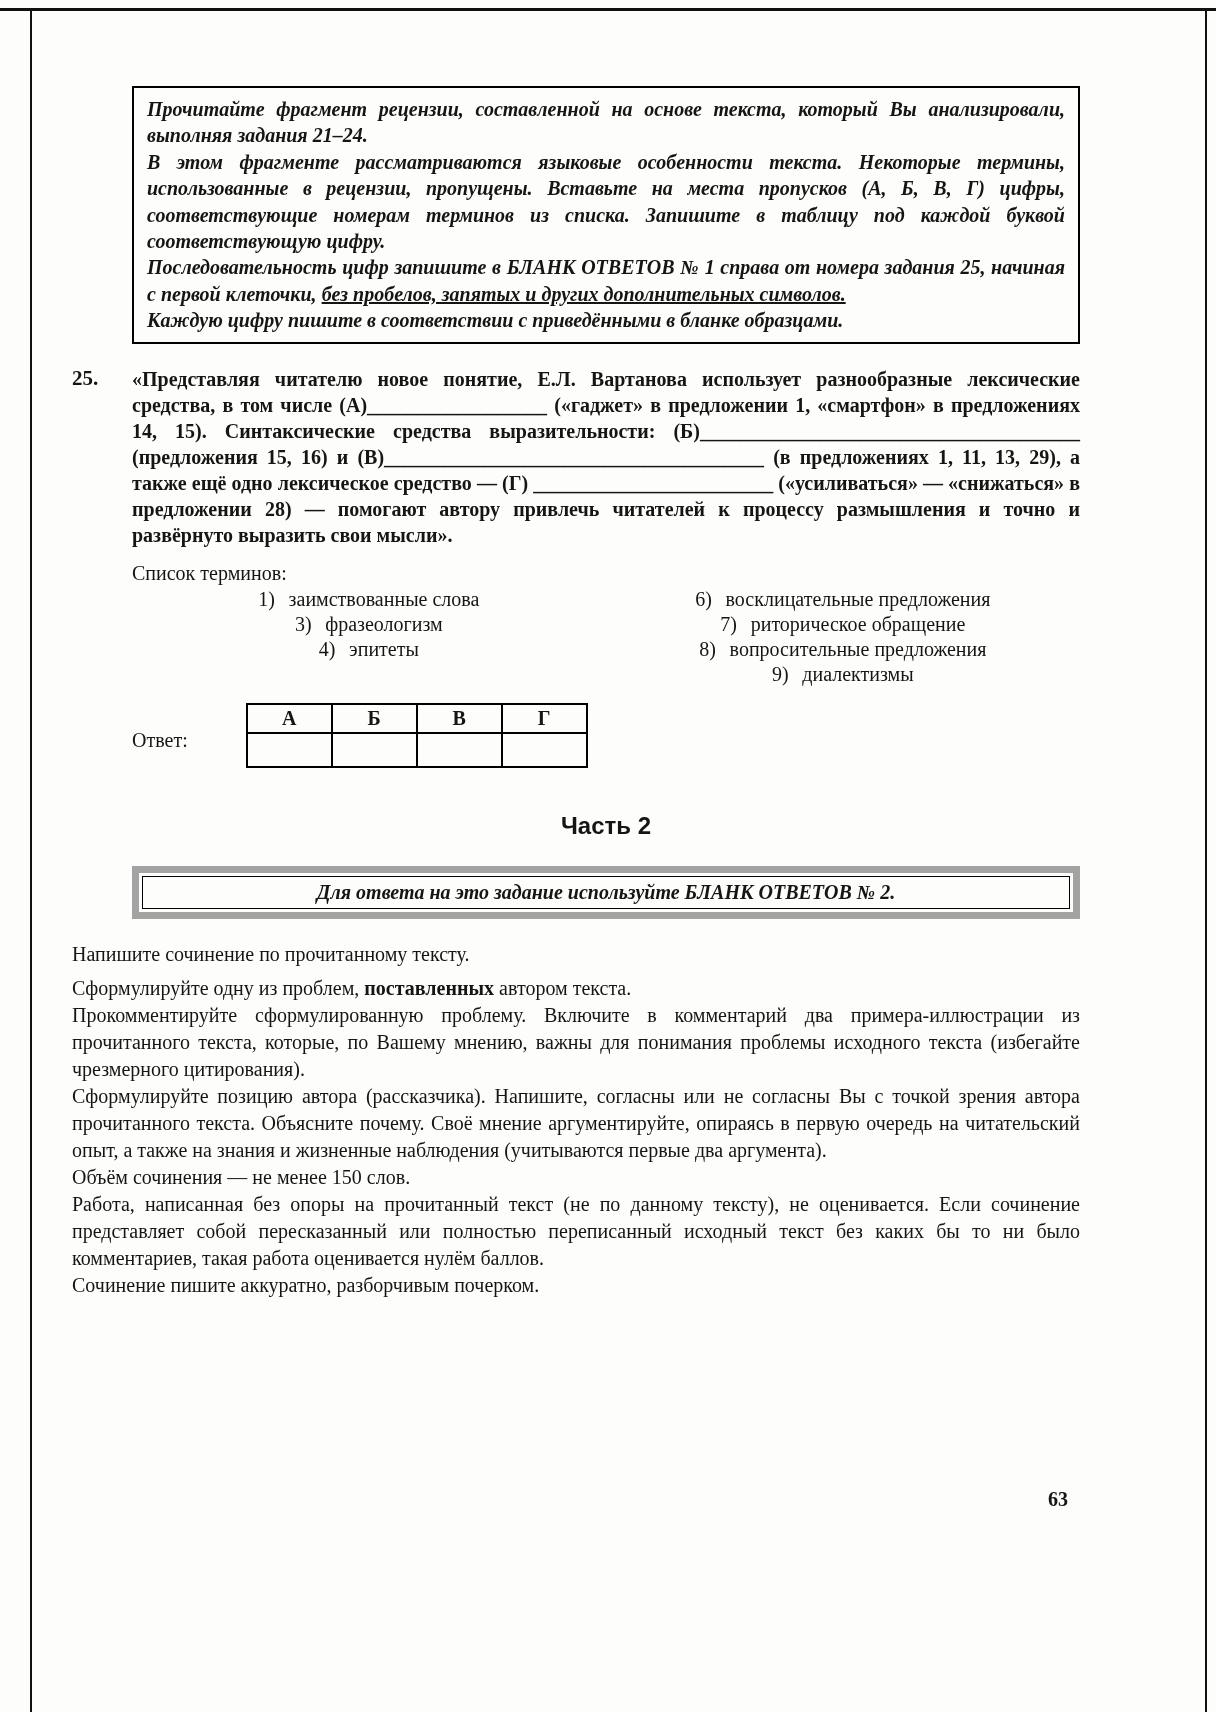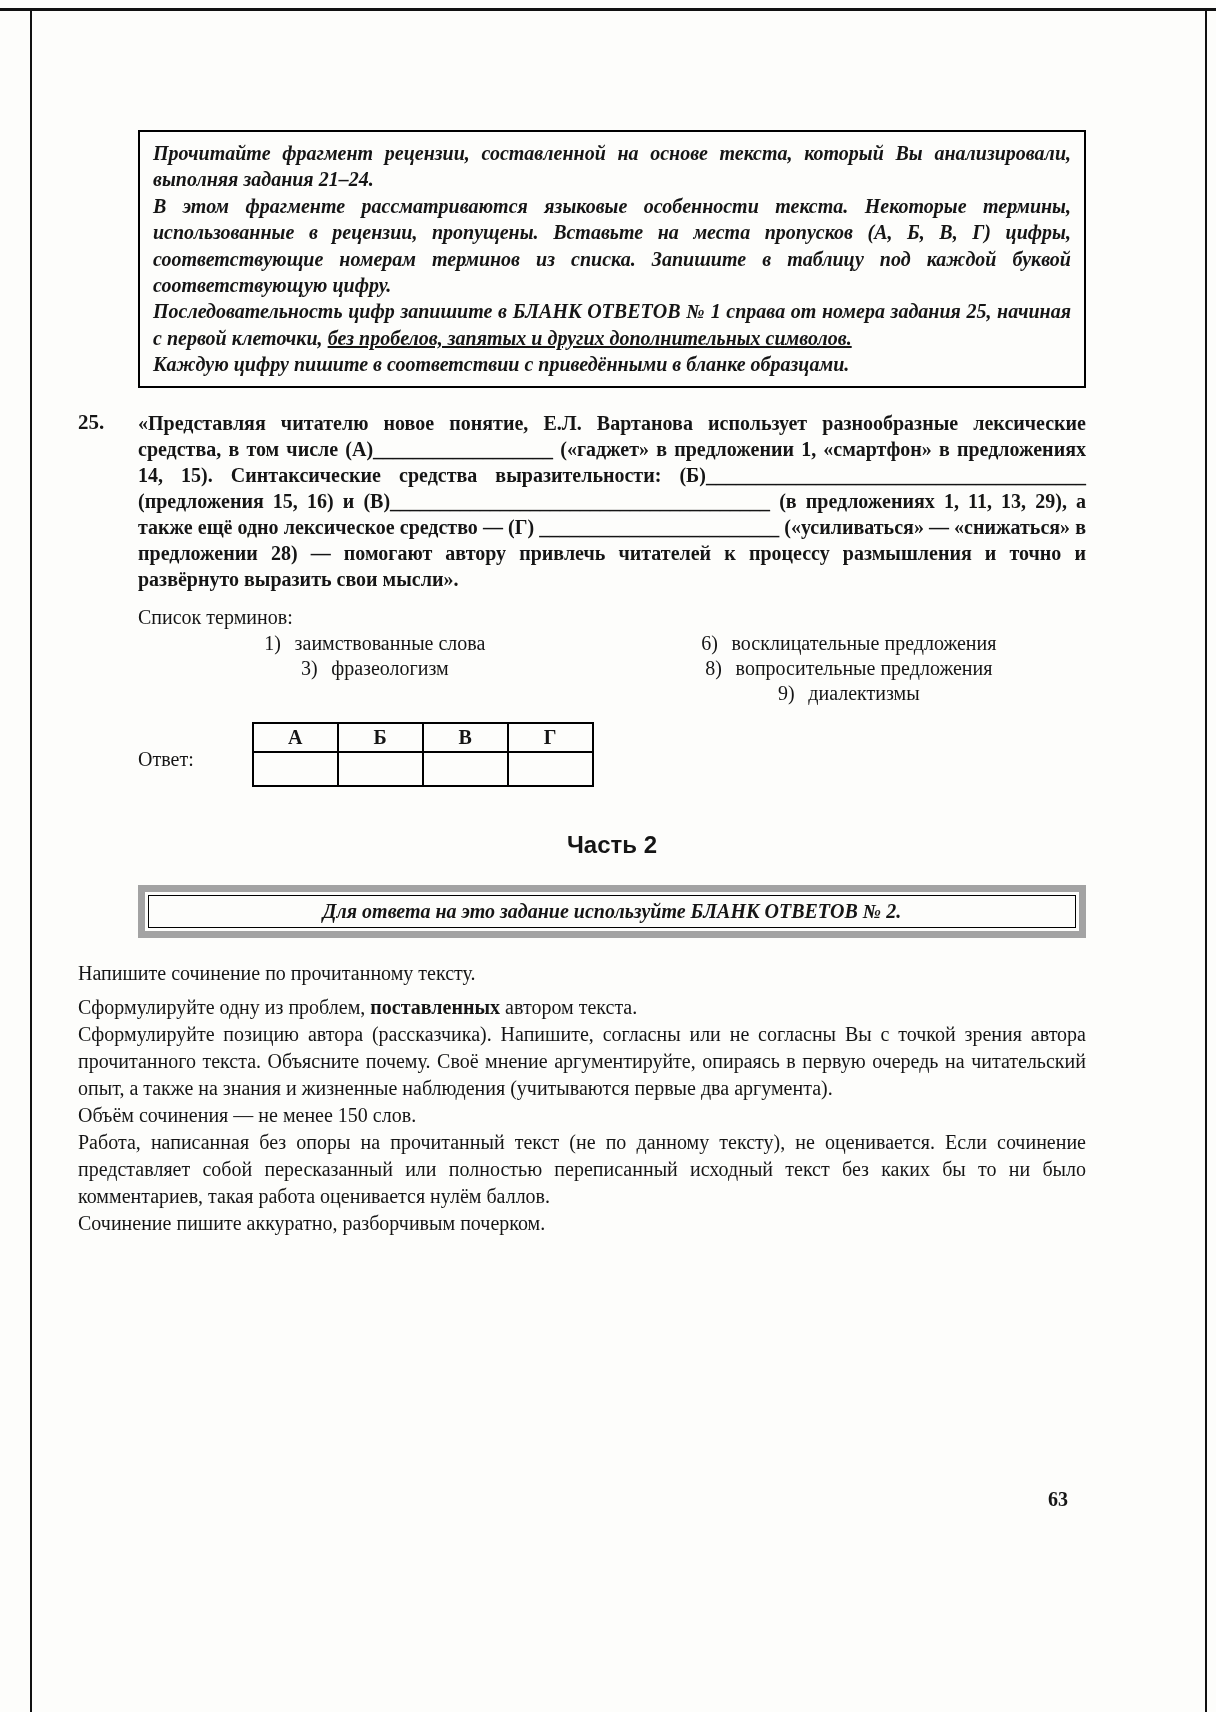--- a/index.html
+++ b/index.html
@@ -9,21 +9,21 @@
     background: #fdfdfb;
     font-family: "Liberation Serif", serif;
     color: #151515;
     position: relative;
     overflow: hidden;
   }
   .frame-top  { position:absolute; top:8px; left:0; width:1216px; height:0; border-top:3px solid #111; }
   .frame-left { position:absolute; top:8px; left:30px; width:0; height:1704px; border-left:2px solid #111; }
   .frame-right{ position:absolute; top:8px; left:1205px; width:0; height:1704px; border-left:2px solid #111; }
 
-  .content { position:absolute; left:78px; top:86px; width:1008px;margin-top:44px; }
+  .content { position:absolute; left:72px; top:86px; width:1008px; }
   p { margin: 0; }
 
   .box {
     border: 2px solid #000;
     padding: 8px 13px;
     margin-left: 60px;
     font-style: italic;
     font-weight: bold;
     font-size: 20px;
     line-height: 1.32;
@@ -97,23 +97,25 @@
     <div class="task-num">25.</div>
     <div class="task-body">
       <p class="t25-text">«Представляя читателю новое понятие, Е.Л. Вартанова использует разнообразные лексические средства, в том числе (А)__________________ («гаджет» в предложении 1, «смартфон» в предложениях 14, 15). Синтаксические средства выразительности: (Б)______________________________________ (предложения 15, 16) и (В)______________________________________ (в предложениях 1, 11, 13, 29), а также ещё одно лексическое средство — (Г) ________________________ («усиливаться» — «снижаться» в предложении 28) — помогают автору привлечь читателей к процессу размышления и точно и развёрнуто выразить свои мысли».</p>
 
       <p class="terms-title">Список терминов:</p>
 
       <div class="terms">
         <div class="terms-col-left">
           <div class="term"><span class="num">1)</span><span>заимствованные слова</span></div>
           <div class="term"><span class="num">3)</span><span>фразеологизм</span></div>
+          <div class="term"><span class="num">4)</span><span>эпитеты</span></div>
         </div>
         <div class="terms-col-right">
           <div class="term"><span class="num">6)</span><span>восклицательные предложения</span></div>
+          <div class="term"><span class="num">7)</span><span>риторическое обращение</span></div>
           <div class="term"><span class="num">8)</span><span>вопросительные предложения</span></div>
           <div class="term"><span class="num">9)</span><span>диалектизмы</span></div>
         </div>
       </div>
 
       <div class="answer-row">
         <span class="answer-label">Ответ:</span>
         <table class="answer-table">
           <tbody>
               <tr>
@@ -140,20 +142,21 @@
   <div class="blank2-outer">
     <div class="blank2-inner">
       <span>Для ответа на это задание используйте БЛАНК ОТВЕТОВ № 2.</span>
     </div>
   </div>
 
   <div class="task t26">
     <div class="task-body">
       <p>Напишите сочинение по прочитанному тексту.</p>
       <p class="gap"><span>Сформулируйте одну из проблем, </span><span class="bold">поставленных</span><span> автором текста.</span></p>
+      <p>Прокомментируйте сформулированную проблему. Включите в комментарий два примера-иллюстрации из прочитанного текста, которые, по Вашему мнению, важны для понимания проблемы исходного текста (избегайте чрезмерного цитирования).</p>
       <p>Сформулируйте позицию автора (рассказчика). Напишите, согласны или не согласны Вы с точкой зрения автора прочитанного текста. Объясните почему. Своё мнение аргументируйте, опираясь в первую очередь на читательский опыт, а также на знания и жизненные наблюдения (учитываются первые два аргумента).</p>
       <p>Объём сочинения — не менее 150 слов.</p>
       <p>Работа, написанная без опоры на прочитанный текст (не по данному тексту), не оценивается. Если сочинение представляет собой пересказанный или полностью переписанный исходный текст без каких бы то ни было комментариев, такая работа оценивается нулём баллов.</p>
       <p>Сочинение пишите аккуратно, разборчивым почерком.</p>
     </div>
   </div>
 
 </div>
 
 <div class="page-num">63</div>

